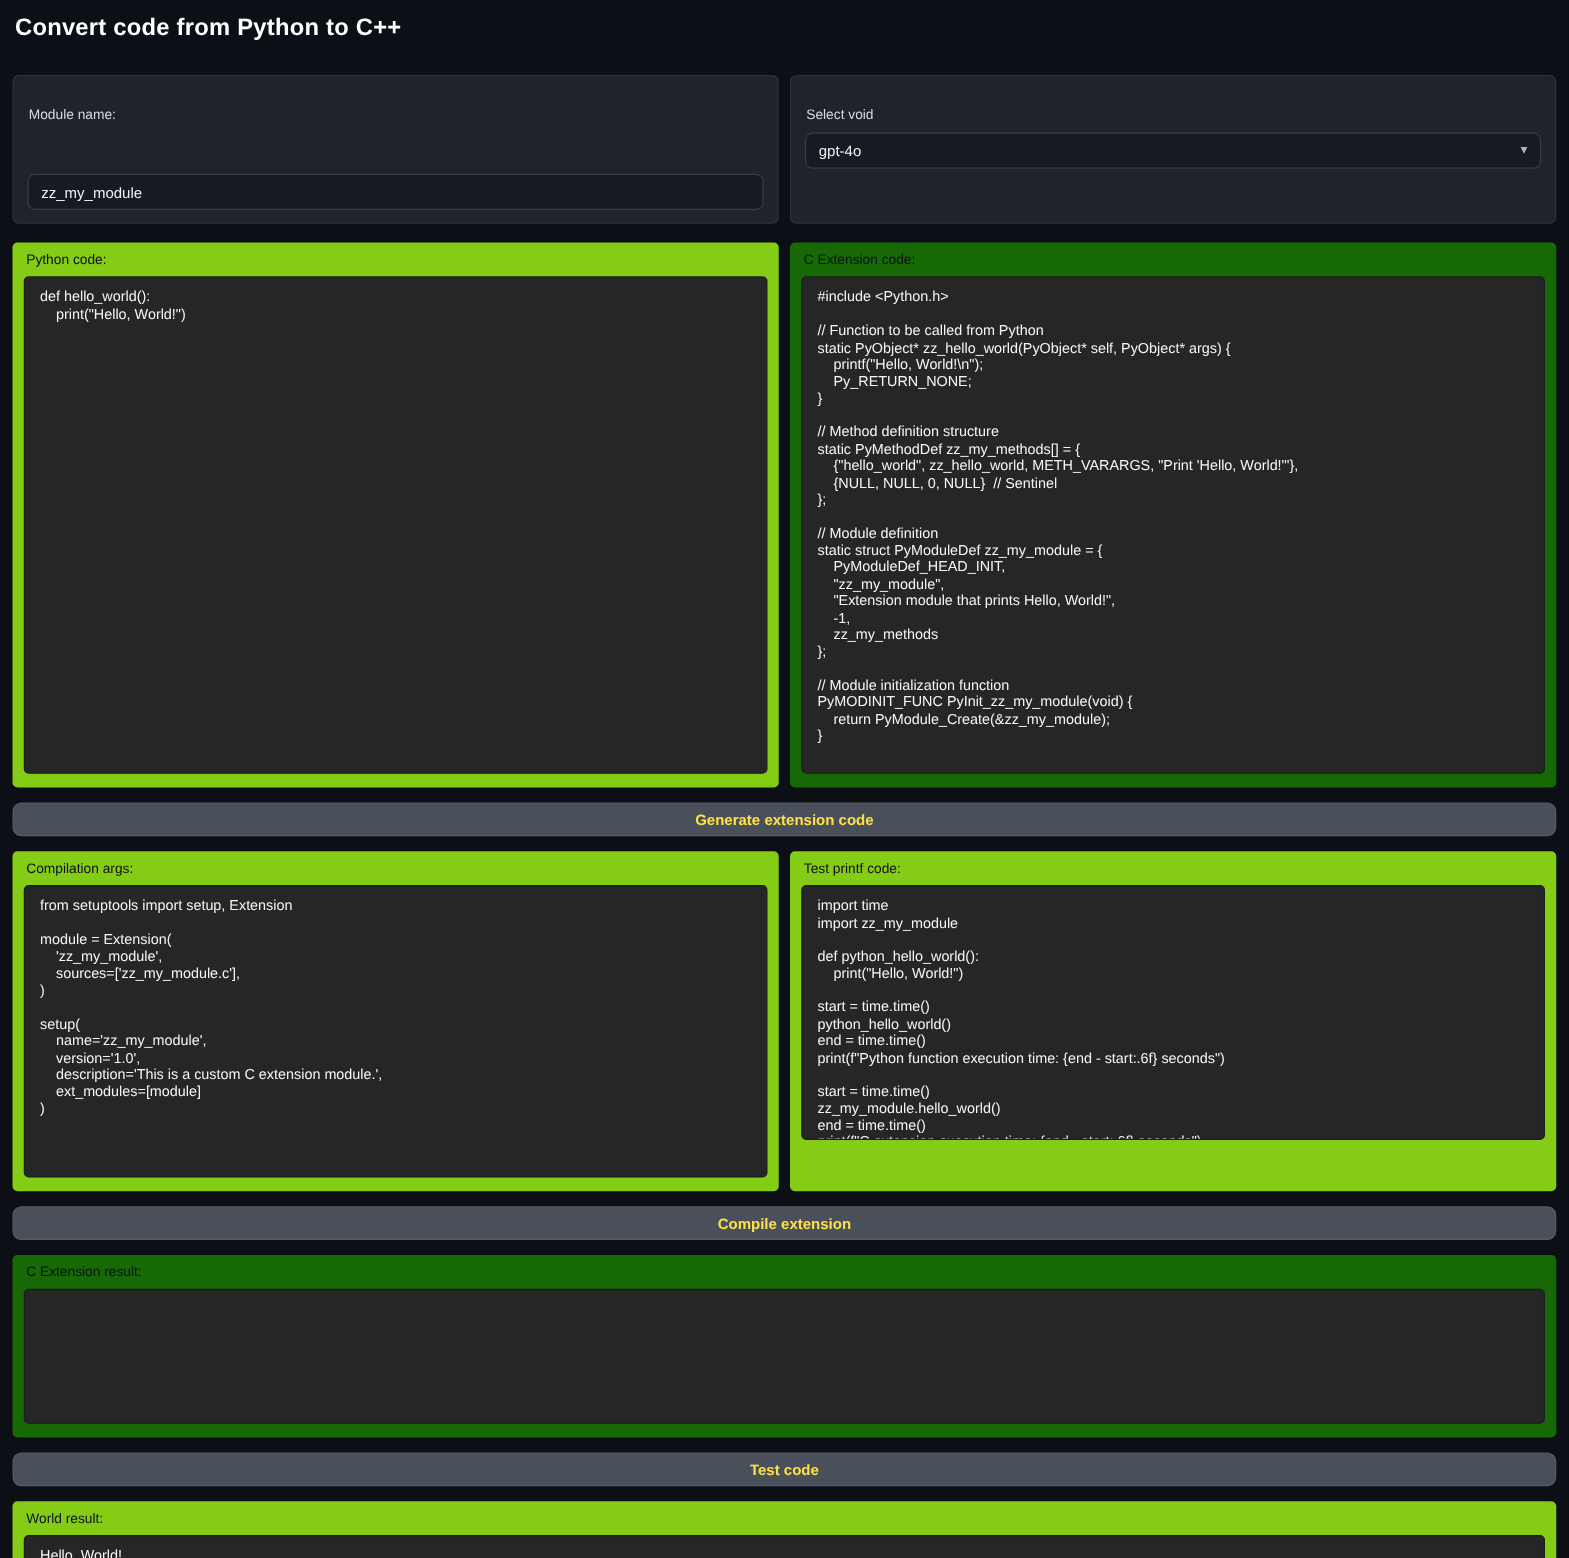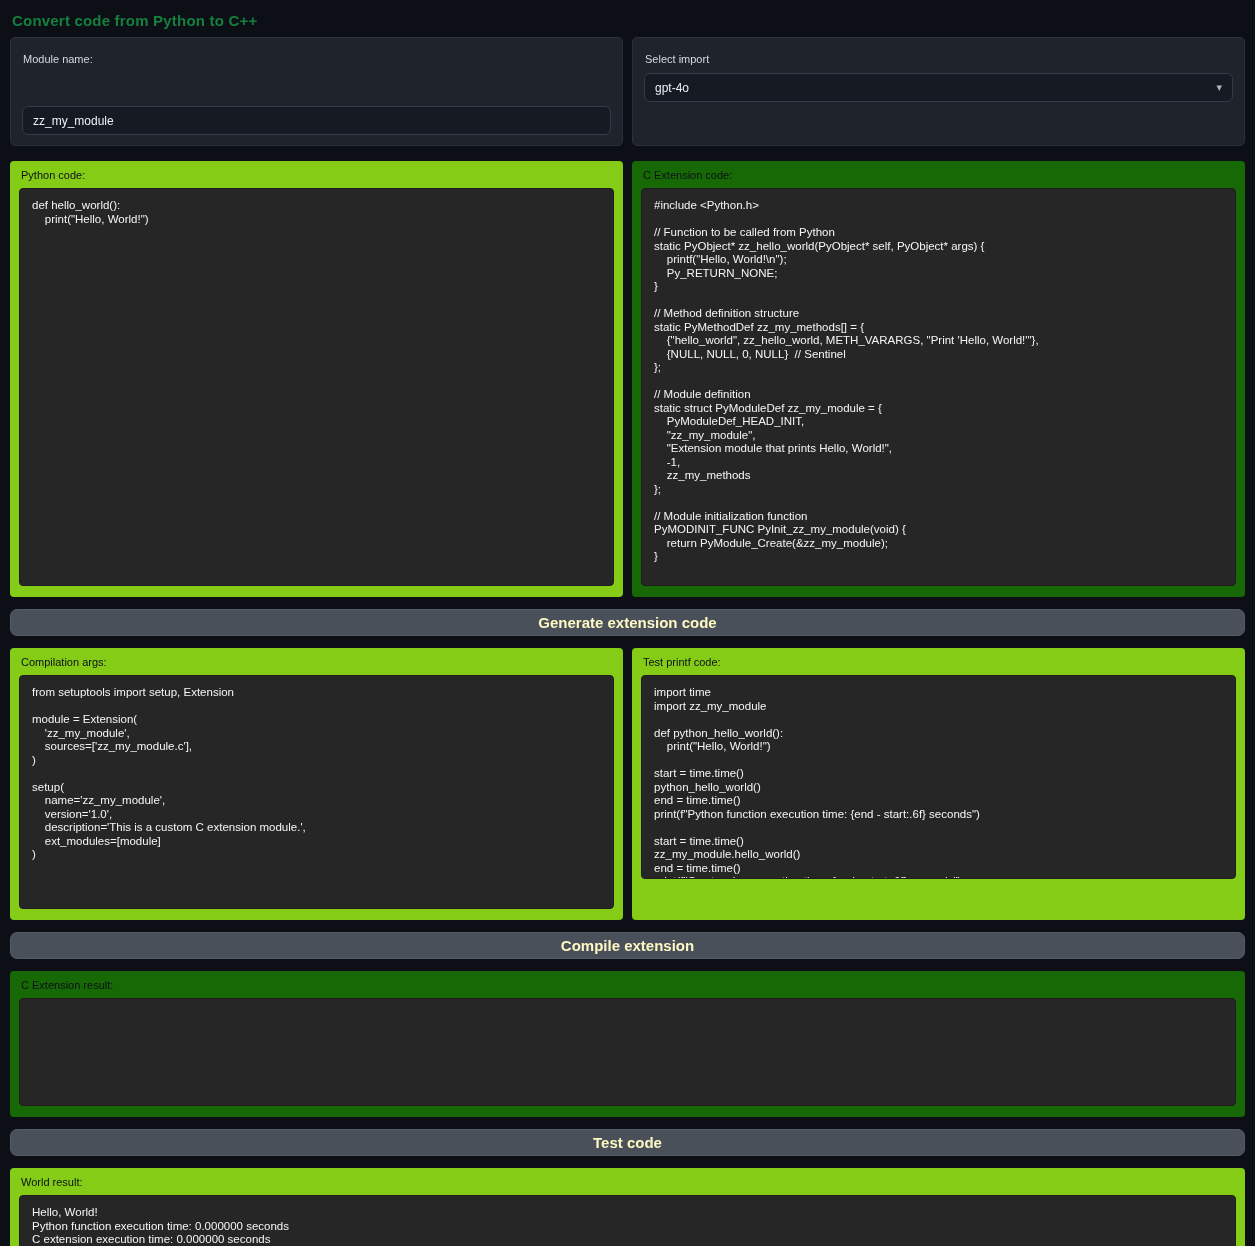--- a/index.html
+++ b/index.html
@@ -6,42 +6,42 @@
   html, body { background: #0c0f16; }
   body {
     width: 1255px;
     min-height: 1246px;
     font-family: "Liberation Sans", sans-serif;
     color: #ffffff;
   }
   .page { padding: 8px 10px 12px 10px; }
 
   .title {
-    font-size: 15px;
+    font-size: 19px;
     font-weight: 700;
-    color: #15803d;
-    margin: 4px 0 8px 2px;
+    color: #ffffff;
+    margin: 4px 0 26px 2px;
     letter-spacing: 0.2px;
   }
 
   .row { display: flex; gap: 9px; align-items: stretch; }
   .col { flex: 1 1 0; min-width: 0; }
 
   
   .top-row { margin-bottom: 15px; }
   .block {
     background: #1e232c;
     border: 1px solid #2b313c;
     border-radius: 5px;
     padding: 9px 11px 10px 11px;
   }
   .block-label {
     font-size: 11px;
     color: #d6dae0;
-    margin: 6px 0 8px 1px;
+    margin: 16px 0 8px 1px;
   }
   .text-input {
     width: 100%;
     height: 29px;
     background: #161b23;
     border: 1px solid #353c47;
     border-radius: 6px;
     color: #eef0f3;
     font-size: 12px;
     font-family: "Liberation Sans", sans-serif;
@@ -99,42 +99,42 @@
 
   
   .action-btn {
     display: block;
     width: 100%;
     height: 27px;
     margin: 12px 0;
     background: #4a505a;
     border: 1px solid #555b66;
     border-radius: 7px;
-    color: #fef9c3;
-    font-family: "Liberation Sans", sans-serif;
-    font-size: 15px;
+    color: #fde047;
+    font-family: "Liberation Sans", sans-serif;
+    font-size: 12px;
     font-weight: 700;
     cursor: pointer;
     text-align: center;
   }
 </style>
 </head>
 <body>
 
 <div class="page">
 
   <h1 class="title">Convert code from Python to C++</h1>
 
   <div class="row top-row">
     <div class="block col">
       <div class="block-label">Module name:</div>
       <input type="text" class="text-input" value="zz_my_module" style="">
     </div>
     <div class="block col">
-      <div class="block-label">Select import</div>
+      <div class="block-label">Select void</div>
       <div class="dropdown">
         <span class="dropdown-value">gpt-4o</span>
         <span class="caret">▾</span>
       </div>
     </div>
   </div>
 
   <div class="row code-row">
     <div class="panel blue col">
       <div class="panel-label">Python code:</div>

